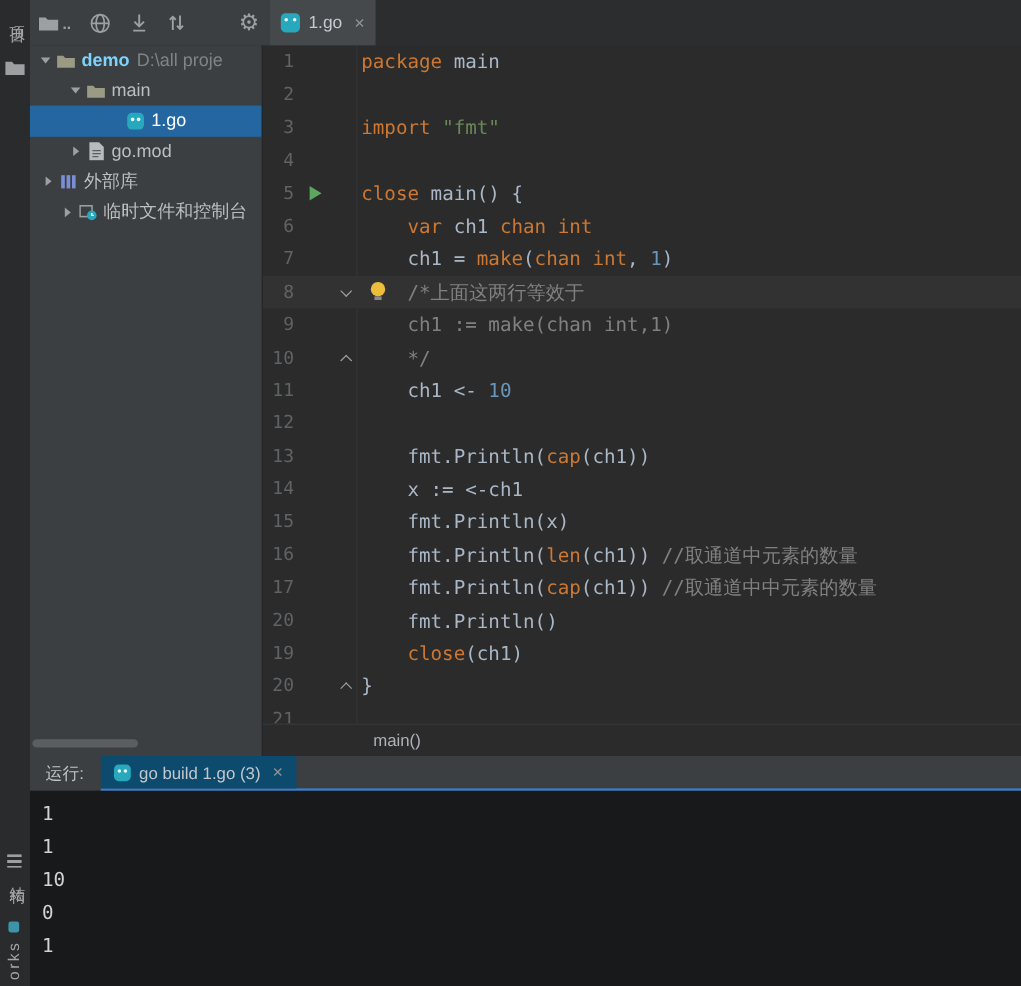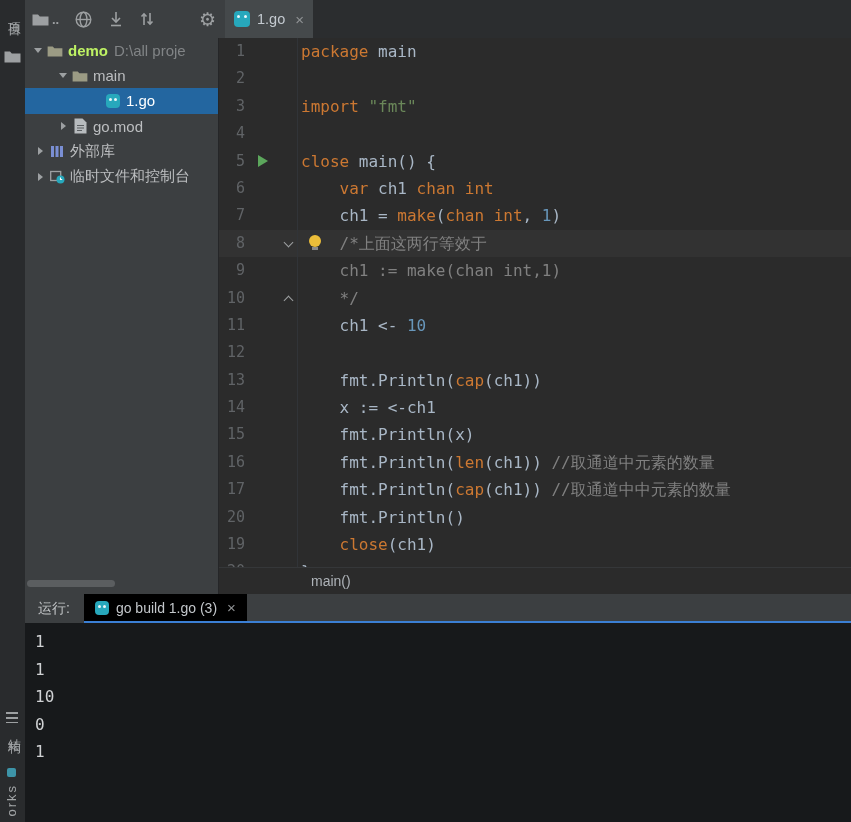--- a/index.html
+++ b/index.html
@@ -35,21 +35,21 @@
   .content{flex:1;display:flex;min-height:0;}
 
   
   .project{width:193px;flex:none;background:#3c3f41;position:relative;overflow:hidden;font-size:15px;color:#bcbec0;}
   .trow{height:25.2px;display:flex;align-items:center;white-space:nowrap;}
   .trow .chev{width:14px;flex:none;display:flex;justify-content:center;}
   .trow .fic{width:20px;flex:none;display:flex;justify-content:center;margin-right:3px;}
   .trow.sel{background:#2366a0;color:#fff;}
   .tri-r{width:0;height:0;border-top:4px solid transparent;border-bottom:4px solid transparent;border-left:5px solid #9da0a2;}
   .tri-d{width:0;height:0;border-left:4px solid transparent;border-right:4px solid transparent;border-top:5px solid #9da0a2;}
-  .bold{font-weight:bold;color:#bef264;}
+  .bold{font-weight:bold;color:#7dd3fc;}
   .suffix{color:#818486;margin-left:6px;}
   .hscroll{position:absolute;left:2px;bottom:7px;width:88px;height:7px;border-radius:4px;background:#5b5e60;}
 
   
   .editor-wrap{flex:1;display:flex;flex-direction:column;min-width:0;background:#2b2b2b;border-left:1px solid #252628;}
   .editor{flex:1;overflow:hidden;font-family:"DejaVu Sans Mono",monospace;font-size:16px;line-height:27.4px;color:#a9b7c6;}
   .line{display:flex;height:27.4px;white-space:pre;}
   .line.hl{background:#323232;}
   .gut{width:78px;flex:none;display:flex;color:#606366;font-size:15px;border-right:1px solid #313438;}
   .gut .n{width:26px;text-align:right;}
@@ -60,25 +60,25 @@
     border-top:6.5px solid transparent;border-bottom:6.5px solid transparent;}
   .chv{position:absolute;right:5px;width:6px;height:6px;border:solid #9da0a2;}
   .chv.down{border-width:0 1.5px 1.5px 0;transform:rotate(45deg);top:9px;}
   .chv.up{border-width:1.5px 0 0 1.5px;transform:rotate(45deg);top:12px;}
   .bulb{position:absolute;left:11px;top:5px;width:12px;height:12px;border-radius:50%;background:#ecbe3a;}
   .bulb::after{content:"";position:absolute;left:3px;top:12px;width:6px;height:3px;background:#8a8a8a;}
   .breadcrumbs{height:26px;flex:none;border-top:1px solid #353739;display:flex;align-items:center;
     padding-left:92px;font-size:14px;color:#aeb3b8;background:#2b2b2b;}
 
   
-  .runpanel{height:228px;flex:none;display:flex;flex-direction:column;}
+  .runpanel{height:192px;flex:none;display:flex;flex-direction:column;}
   .run-header{height:29px;flex:none;background:#3c3f41;display:flex;align-items:stretch;font-size:14px;}
   .run-label{align-self:center;padding:0 14px 0 13px;color:#c0c3c5;}
   .run-tabs{flex:1;display:flex;align-items:stretch;border-bottom:2px solid #3b7fd4;min-width:0;}
-  .run-tab{background:#000000;display:flex;align-items:center;gap:7px;padding:0 11px;color:#c3c7cb;}
+  .run-tab{background:#0c4a6e;display:flex;align-items:center;gap:7px;padding:0 11px;color:#c3c7cb;}
   .run-tab .go-icon{width:14px;height:14px;}
   .console{flex:1;background:#17191b;font-family:"DejaVu Sans Mono",monospace;font-size:16px;
     line-height:27.5px;padding:5px 0 0 10px;color:#d0d2d4;}
 </style>
 </head>
 <body>
 
 <div class="app">
 
   <div class="stripe">
@@ -188,21 +188,21 @@
               <svg width="14" height="14" viewBox="0 0 14 14">
                 <g fill="#7a8fd4">
                   <rect x="1" y="2" width="3" height="11"></rect>
                   <rect x="5.5" y="2" width="3" height="11"></rect>
                   <rect x="10" y="2" width="3" height="11"></rect>
                 </g>
               </svg>
             </span>
           <span>外部库</span>
         </div>
-        <div class="trow" style="padding-left:8px">
+        <div class="trow" style="padding-left:24px">
           <span class="chev">
               <i class="tri-r"></i>
             </span>
           <span class="fic">
               <svg width="15" height="14" viewBox="0 0 15 14">
                 <rect x="0.7" y="1.5" width="10" height="9" fill="none" stroke="#9da0a2" stroke-width="1.3"></rect>
                 <circle cx="10.5" cy="9.5" r="4" fill="#27a8bc"></circle>
                 <path d="M10.5 7.5 v2 h1.7" stroke="#fff" stroke-width="1.1" fill="none"></path>
               </svg>
             </span>

